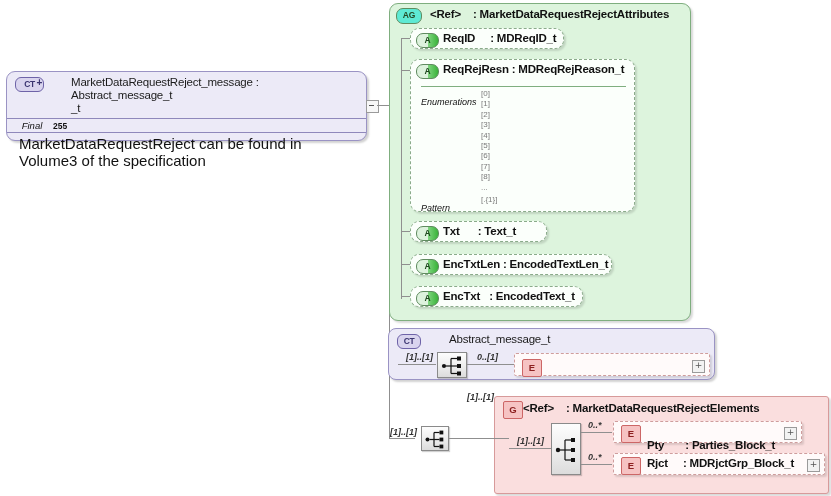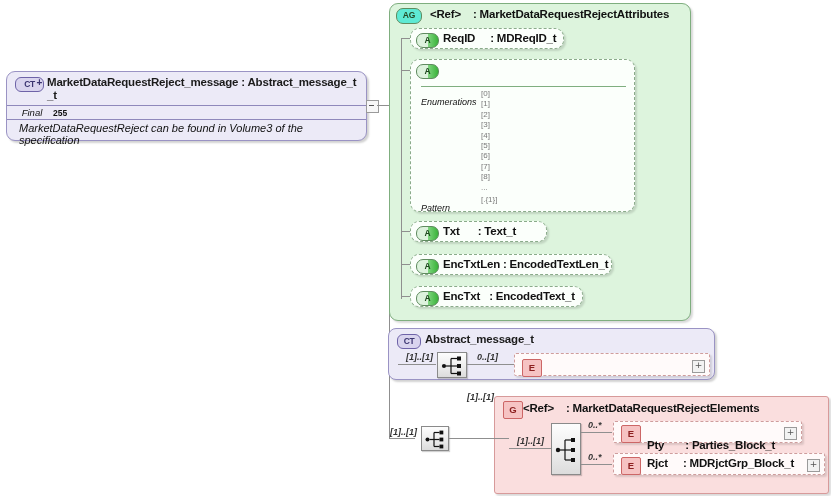--- a/index.html
+++ b/index.html
@@ -12,42 +12,42 @@
 
   
   .box{position:absolute;box-sizing:border-box;}
 
   
   .ct-box{
     background:#eceaf7;border:1px solid #9a93c4;border-radius:9px;
     box-shadow:2px 2px 2px rgba(0,0,0,.18);
   }
   .ct-title{
-    font-size:11.5px;font-weight:bold;color:#1b1b1b;
-    padding:4px 6px 3px 40px;line-height:13px;letter-spacing:-0.2px;
+    font-size:11.5px;font-weight:normal;color:#1b1b1b;
+    padding:4px 6px 3px 40px;line-height:13px;letter-spacing:-0.2px;margin-left:24px;
   }
   .ct-badge{
     position:absolute;left:8px;top:5px;width:27px;height:13px;
     border:1px solid #6e63a8;border-radius:6px;background:#d9d4ee;
     font-size:8.5px;font-weight:bold;color:#3a3470;text-align:center;
     line-height:12px;letter-spacing:-0.3px;
   }
   .ct-badge.plus:after{
     content:"+";position:absolute;right:1px;top:-1px;font-size:10px;
     color:#3a3470;
   }
   .ct-rows{border-top:1px solid #8f88bb;}
   .ct-row{
     display:flex;font-size:9.5px;padding:1px 4px;border-bottom:1px solid #8f88bb;
     align-items:baseline;
   }
   .ct-row .k{font-style:italic;width:42px;color:#111;text-align:center;}
   .ct-row .v{font-weight:bold;font-size:8.5px;color:#111;}
   .ct-note{
-    font-size:11px;font-style:italic;color:#111;padding:2px 4px 2px 12px;
+    font-size:15px;color:#111;padding:2px 4px 2px 12px;
   }
 
   
   .ag-box{
     background:#ddf4dd;border:1px solid #7fae7f;border-radius:9px;
     box-shadow:2px 2px 2px rgba(0,0,0,.15);
   }
   .ag-title{position:absolute;left:40px;top:4px;font-size:11.5px;font-weight:bold;color:#111;white-space:nowrap;letter-spacing:-0.2px;}
   .ag-badge{
     position:absolute;left:6px;top:4px;width:24px;height:14px;border:1px solid #5f8b5f;
@@ -195,20 +195,24 @@
     </div>
     <div class="alabel">
       <span>ReqID</span>
       &nbsp;&nbsp;&nbsp;&nbsp;<span>: MDReqID_t</span>
     </div>
   </div>
 
   <div class="attr" style="left:410px;top:59px;width:225px;height:153px;">
     <div class="abadge">
       <span>A</span>
+    </div>
+    <div class="alabel">
+      <span>ReqRejResn</span>
+      <span>: MDReqRejReason_t</span>
     </div>
     <div class="facets">
       <div class="hr"></div>
       <div class="facet-row">
         <div class="facet-key">Enumerations</div>
         <div class="facet-vals">
           <span class="facet-val">[0]</span>
           <span class="facet-val">[1]</span>
           <span class="facet-val">[2]</span>
           <span class="facet-val">[3]</span>

